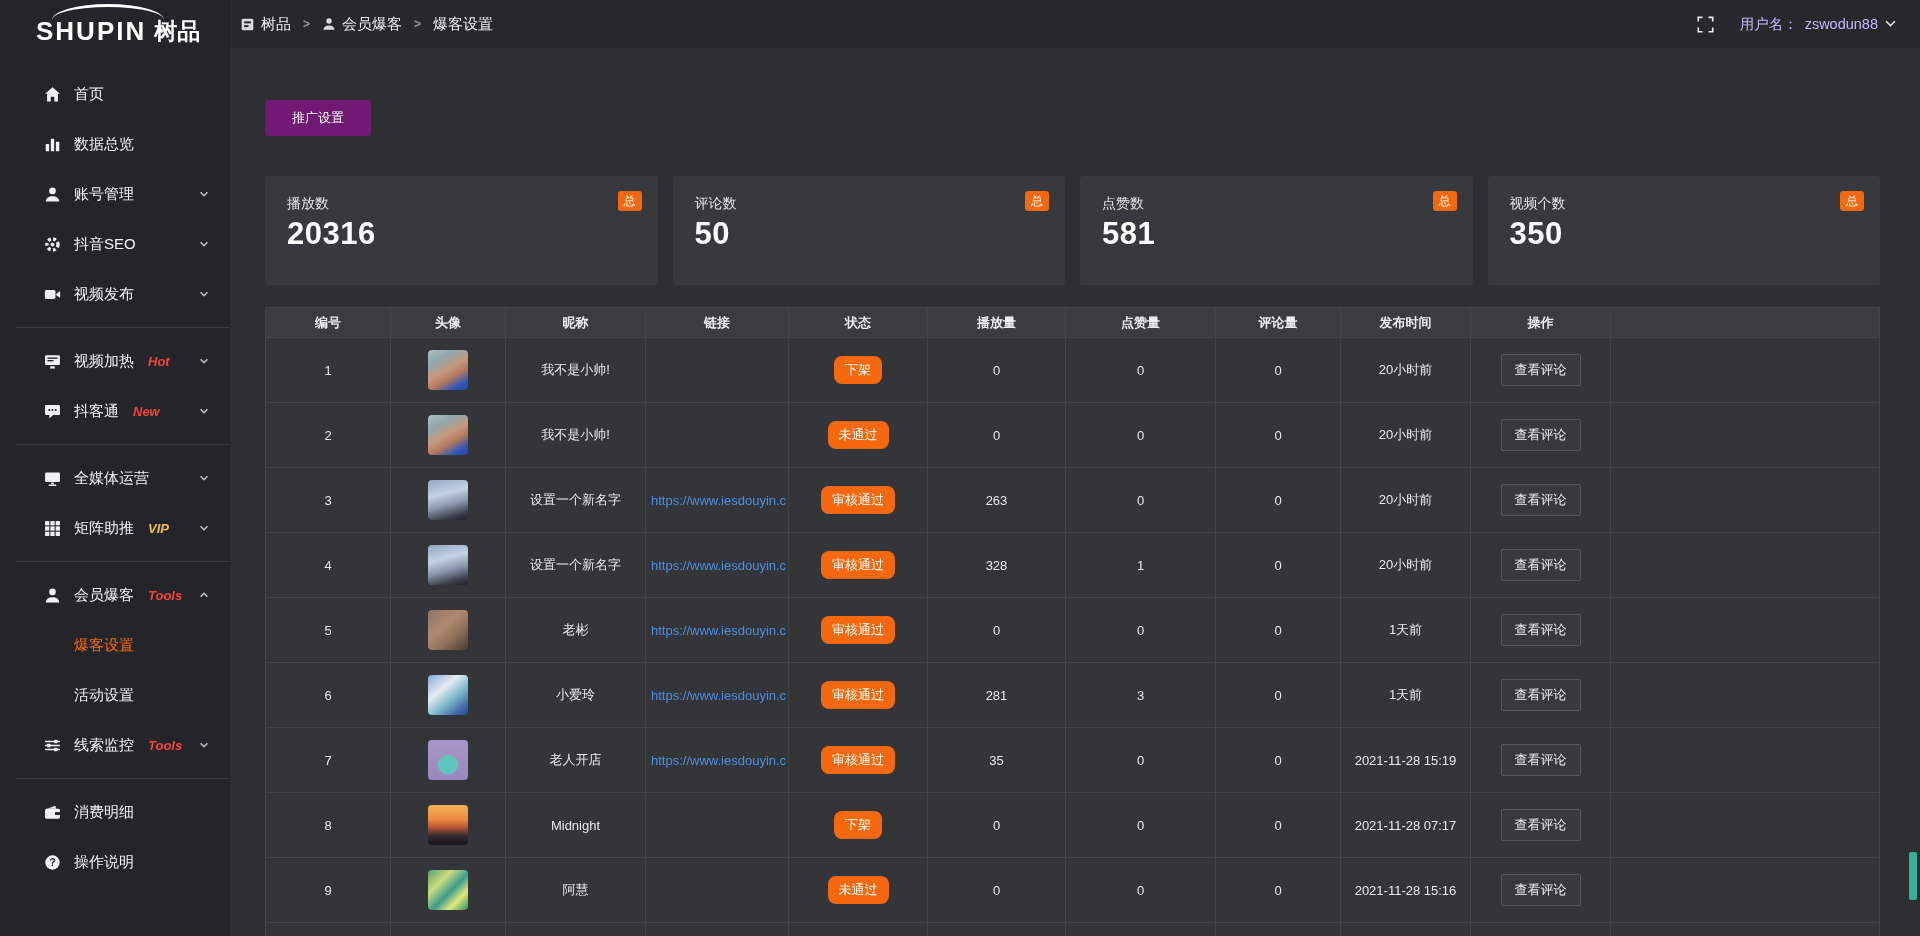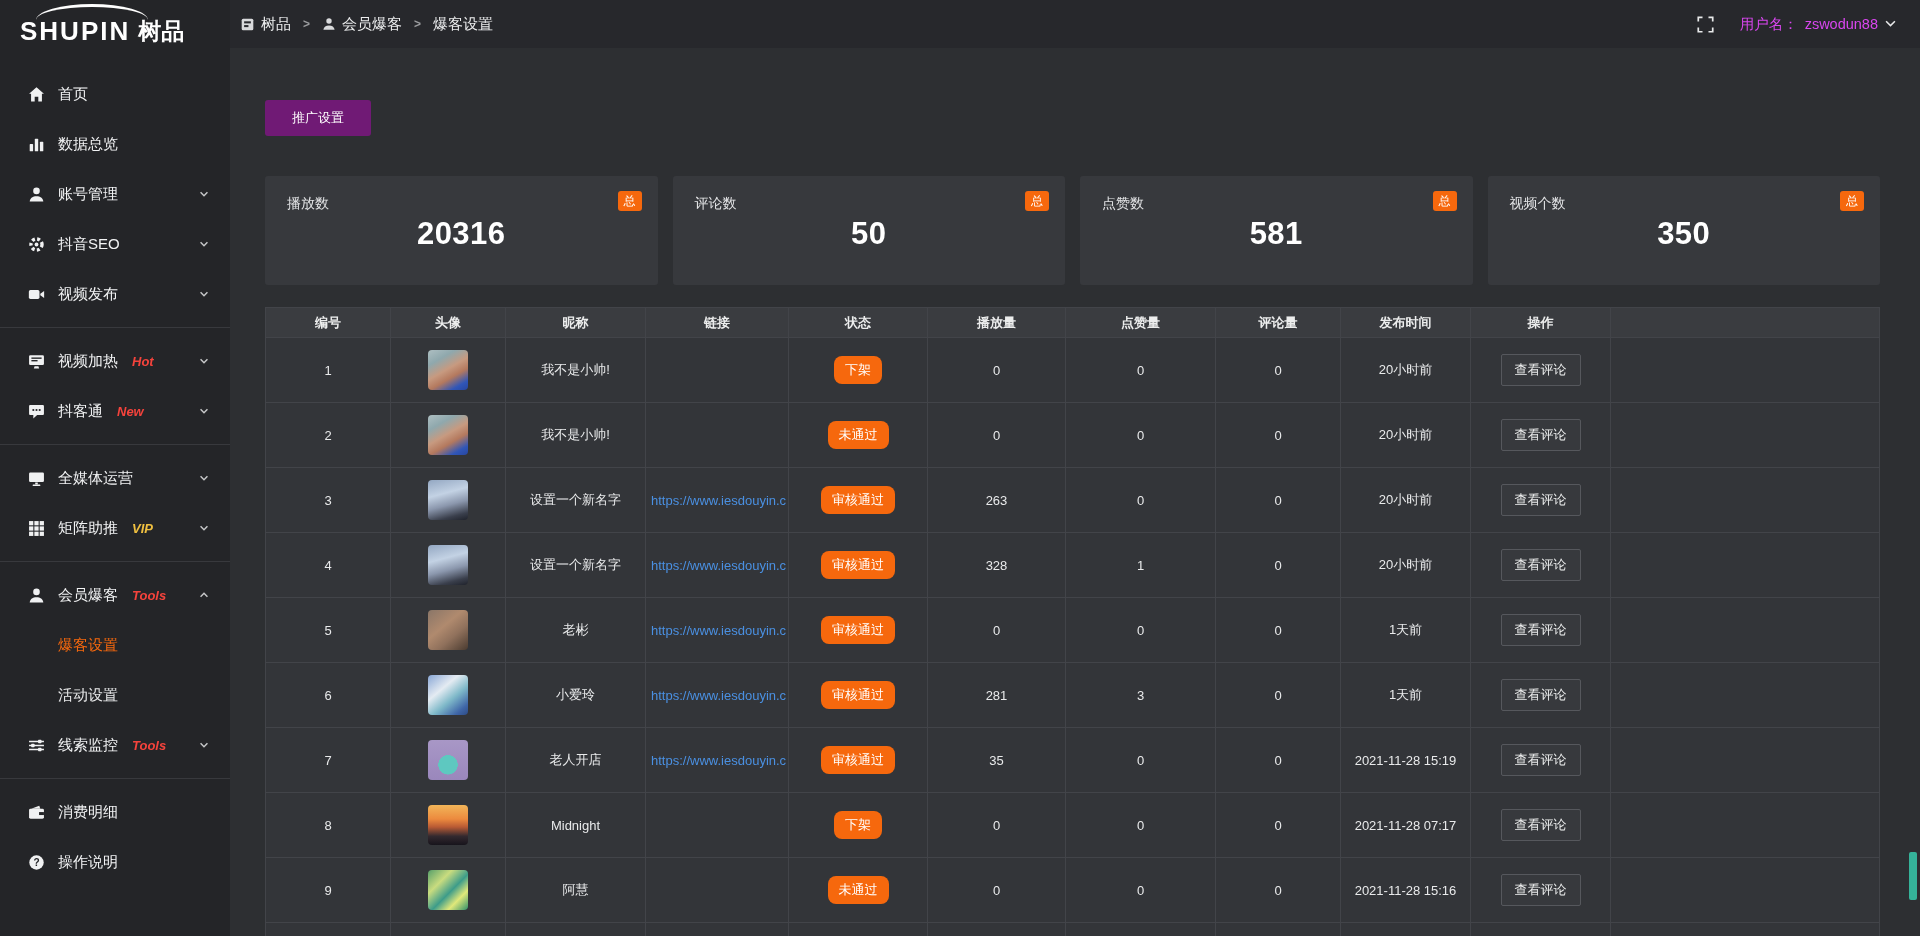--- a/index.html
+++ b/index.html
@@ -6,21 +6,21 @@
   html,body { width:1920px; height:936px; overflow:hidden; }
   body {
     background:#2d2f32;
     font-family:"Liberation Sans","DejaVu Sans",sans-serif;
     color:#e9eaeb;
     position:relative;
   }
   
   .sidebar {
     position:absolute; left:0; top:0; width:230px; height:936px;
-    background:#242528; z-index:3;
+    background:#242528; z-index:3;padding-left:16px;
   }
   .logo {
     height:55px; display:flex; align-items:center; padding-left:20px;
     position:relative; cursor:pointer;
   }
   .logo-arc {
     position:absolute; left:36px; top:4px; width:112px; height:16px;
     border-top:3px solid #fff; border-radius:50% 50% 0 0 / 100% 100% 0 0;
   }
   .logo-en { font-size:26px; font-weight:bold; color:#fff; letter-spacing:2px; margin-top:8px; }
@@ -44,38 +44,38 @@
   
   .topbar {
     position:absolute; left:230px; top:0; right:0; height:48px;
     background:#27282c; display:flex; align-items:center; padding:0 24px 0 10px;
   }
   .breadcrumb { display:flex; align-items:center; font-size:15px; color:#ecedee; }
   .crumb { display:flex; align-items:center; gap:6px; cursor:pointer; }
   .crumb-sep { color:#9a9b9e; font-size:12px; margin:0 12px; font-weight:bold; }
   .topbar-right { margin-left:auto; display:flex; align-items:center; gap:26px; }
   .fullscreen-btn { display:flex; cursor:pointer; }
-  .user-menu { display:flex; align-items:center; gap:7px; font-size:14.5px; color:#d946ef; cursor:pointer; }
+  .user-menu { display:flex; align-items:center; gap:7px; font-size:14.5px; color:#c4b5fd; cursor:pointer; }
   
   .main {
     position:absolute; left:230px; top:48px; right:0; bottom:0;
     padding:52px 40px 0 35px; overflow:hidden;
   }
   .promo-btn {
     background:#701a75; color:#fff; font-size:13px; border:none;
     padding:9px 27px; border-radius:3px; cursor:pointer;
     font-family:Liberation Serif, serif;
   }
   .cards { display:flex; gap:15px; margin-top:40px; }
   .card {
     flex:1; background:#37393d; height:109px; border-radius:3px;
     position:relative; padding:19px 22px;
   }
   .card-label { font-size:14px; color:#e3e4e6; }
-  .card-value { font-size:31px; font-weight:bold; color:#fff; margin-top:3px; letter-spacing:.5px;text-align:center; }
+  .card-value { font-size:31px; font-weight:bold; color:#fff; margin-top:3px; letter-spacing:.5px; }
   .card-badge {
     position:absolute; top:15px; right:16px; background:#f6680d; color:#fff;
     font-size:12px; padding:4px 6px; border-radius:3px; line-height:1;
   }
   
   .table-wrap { margin-top:22px; }
   table { width:100%; border-collapse:collapse; table-layout:fixed; background:#333539; }
   th,td {
     border:1px solid #424449; text-align:center; vertical-align:middle;
     overflow:hidden; white-space:nowrap;

